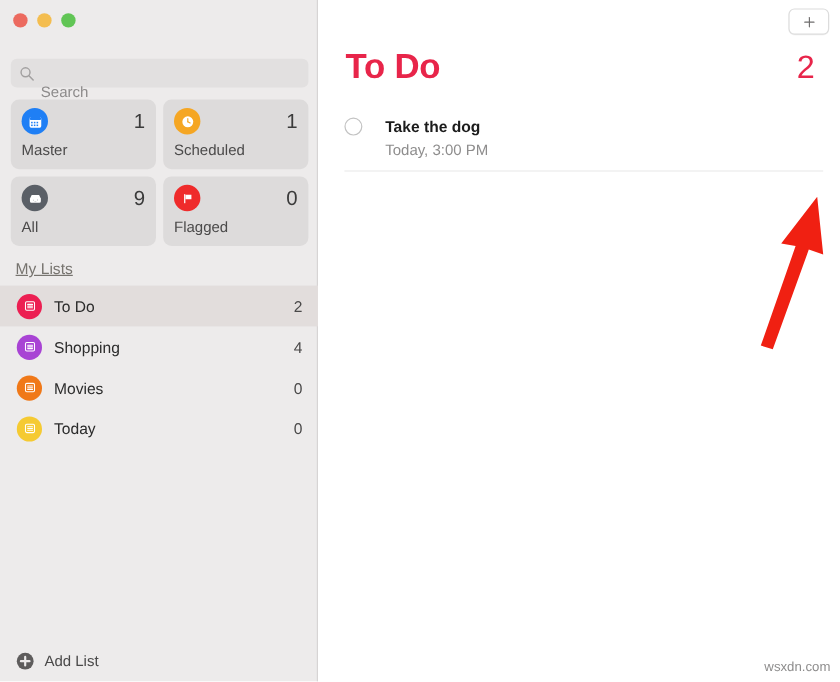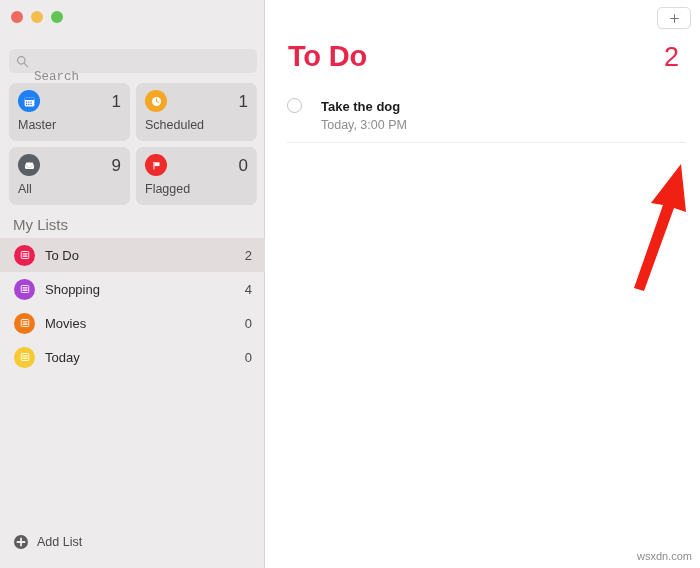--- a/index.html
+++ b/index.html
@@ -65,21 +65,21 @@
     width: 13px;
     height: 13px;
     flex: 0 0 13px;
     margin-right: 5px;
     opacity: 0.55;
   }
   .search-input {
     border: 0;
     background: transparent;
     outline: none;
-    font-family: Liberation Mono, monospace;
+    font-family: Liberation Sans, sans-serif;
     font-size: 12.5px;
     color: #15803d;
     width: 100%;
     padding: 0;
     margin-top: 31px;
   }
   .search-input::placeholder { color: #8d8b8b; }
 
   
   .cards {
@@ -124,22 +124,23 @@
     font-size: 12.5px;
     color: #4b4a4a;
     margin-top: 6px;
   }
 
   
   .section-head {
     position: absolute;
     top: 216px;
     left: 13px;
-    font-size: 15px;
+    font-size: 13px;
     color: #77746f;
+    text-decoration: underline;
   }
   .lists {
     position: absolute;
     top: 238px;
     left: 0;
     width: 265px;
   }
   .list-row {
     display: flex;
     align-items: center;
@@ -166,21 +167,21 @@
   }
   .list-count {
     font-size: 13px;
     color: #4a4949;
   }
 
   
   .add-list {
     position: absolute;
     left: 13px;
-    bottom: 18px;
+    bottom: 9px;
     display: flex;
     align-items: center;
     cursor: default;
     text-align: center;
   }
   .add-plus {
     width: 16px;
     height: 16px;
     flex: 0 0 16px;
     margin-right: 8px;

